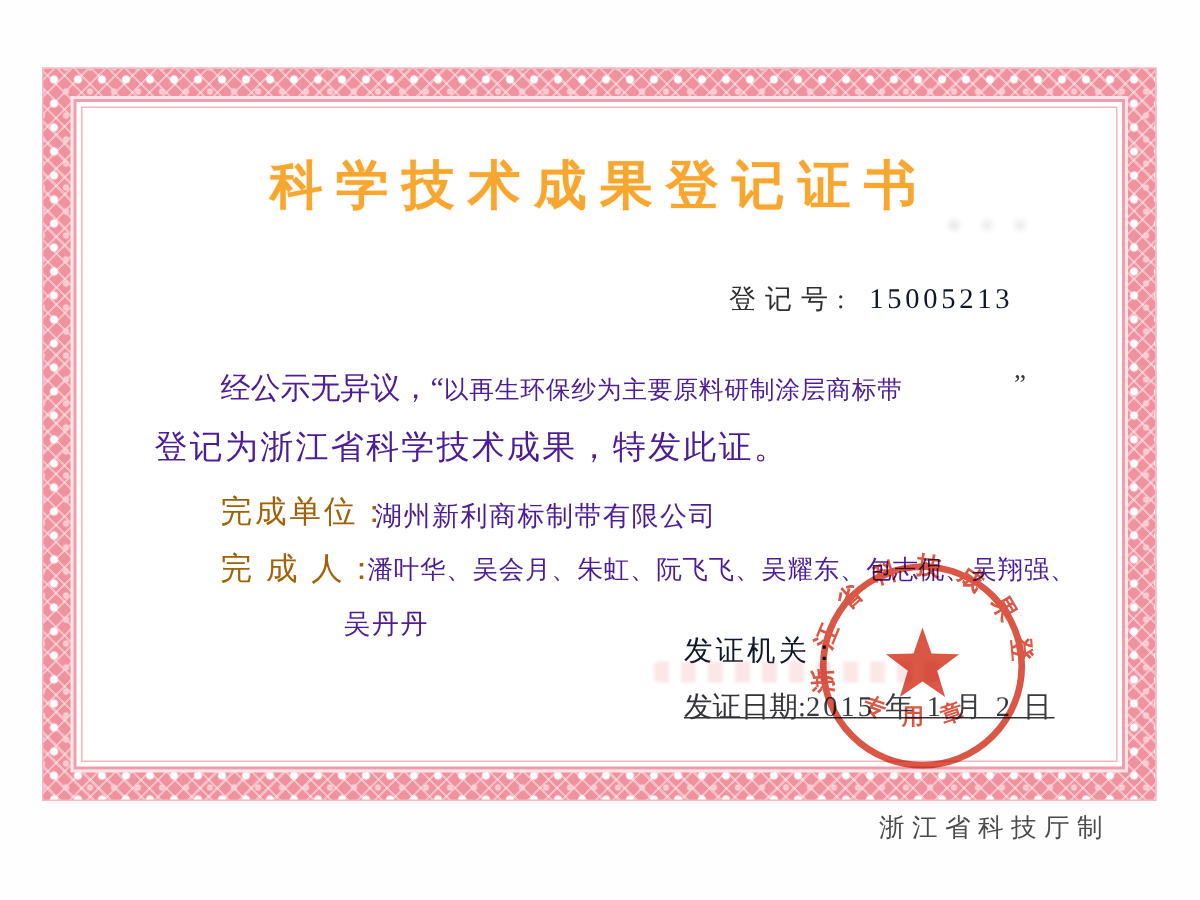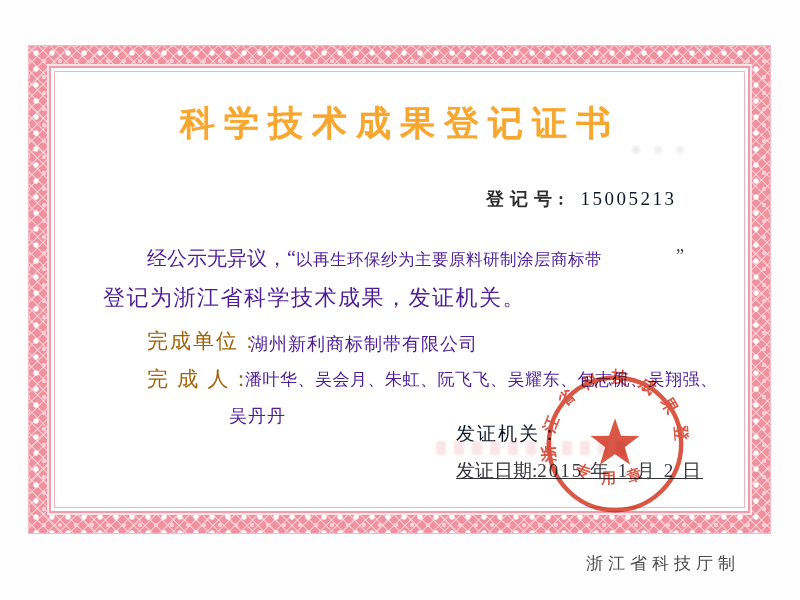--- a/index.html
+++ b/index.html
@@ -37,21 +37,21 @@
   }
 
   
   .title {
     position:absolute; left:0; top:100px; width:800px;
     text-align:center; font-family:"Liberation Sans","DejaVu Sans",sans-serif;
     font-weight:bold; font-size:35px; letter-spacing:9px;
     color:#f7a72f; text-shadow:0 0 1px rgba(247,167,47,.55);
   }
   .regno { position:absolute; left:486px; top:187px; font-size:18px; color:#2e2e30; }
-  .regno .lbl { letter-spacing:6px; font-weight:bold; }
+  .regno .lbl { letter-spacing:6px; font-weight:normal; }
   .regno .num { color:#0f172a; letter-spacing:2.5px; margin-left:6px; font-size:19px; }
 
   .hand { color:#4c1d95; }
   .body-line1 { position:absolute; left:147px; top:245px; font-size:20px; white-space:nowrap; }
   .body-line1 .project { font-size:16.5px; letter-spacing:.5px; }
   .close-quote { position:absolute; left:676px; top:246px; font-size:18px; color:#3a3a40; }
   .body-line2 { position:absolute; left:103px; top:283px; font-size:22px; letter-spacing:1.5px; }
 
   .row-label { font-size:21px; letter-spacing:2px; color:#a16207; }
   .unit-label    { position:absolute; left:147px; top:327px; }
@@ -81,21 +81,20 @@
   .seal {
     position:absolute; left:536px; top:365px; width:158px; height:158px;
     mix-blend-mode:multiply; opacity:.88;
   }
   .seal text { font-family:"Liberation Sans","DejaVu Sans",sans-serif; font-weight:bold; }
 
   .footer {
     position:absolute; left:586px; top:540px;
     font-size:17px; letter-spacing:5px; color:#4b4b4d;
     font-family:"Liberation Sans","DejaVu Sans",sans-serif;
-    margin-top:12px;
   }
 </style>
 </head>
 <body>
 
 <div class="page">
 
   <div class="lace-band">
     <div class="inner-frame"></div>
   </div>
@@ -107,21 +106,21 @@
   <div class="regno">
     <span class="lbl">登记号:</span>
     <span class="num">15005213</span>
   </div>
 
   <div class="body-line1 hand">
     <span>经公示无异议，</span><span>“</span><span class="project">以再生环保纱为主要原料研制涂层商标带</span>
   </div>
   <div class="close-quote">”</div>
 
-  <div class="body-line2 hand">登记为浙江省科学技术成果，发证机关。</div>
+  <div class="body-line2 hand">登记为浙江省科学技术成果，特发此证。</div>
 
   <div class="row-label unit-label">完成单位：</div>
   <div class="unit-value hand">湖州新利商标制带有限公司</div>
 
   <div class="row-label persons-label">完 成 人：</div>
   <div class="persons-line1 hand">潘叶华、吴会月、朱虹、阮飞飞、吴耀东、包志侃、吴翔强、</div>
   <div class="persons-line2 hand">吴丹丹</div>
 
   <div class="issuer">发证机关：</div>
 

